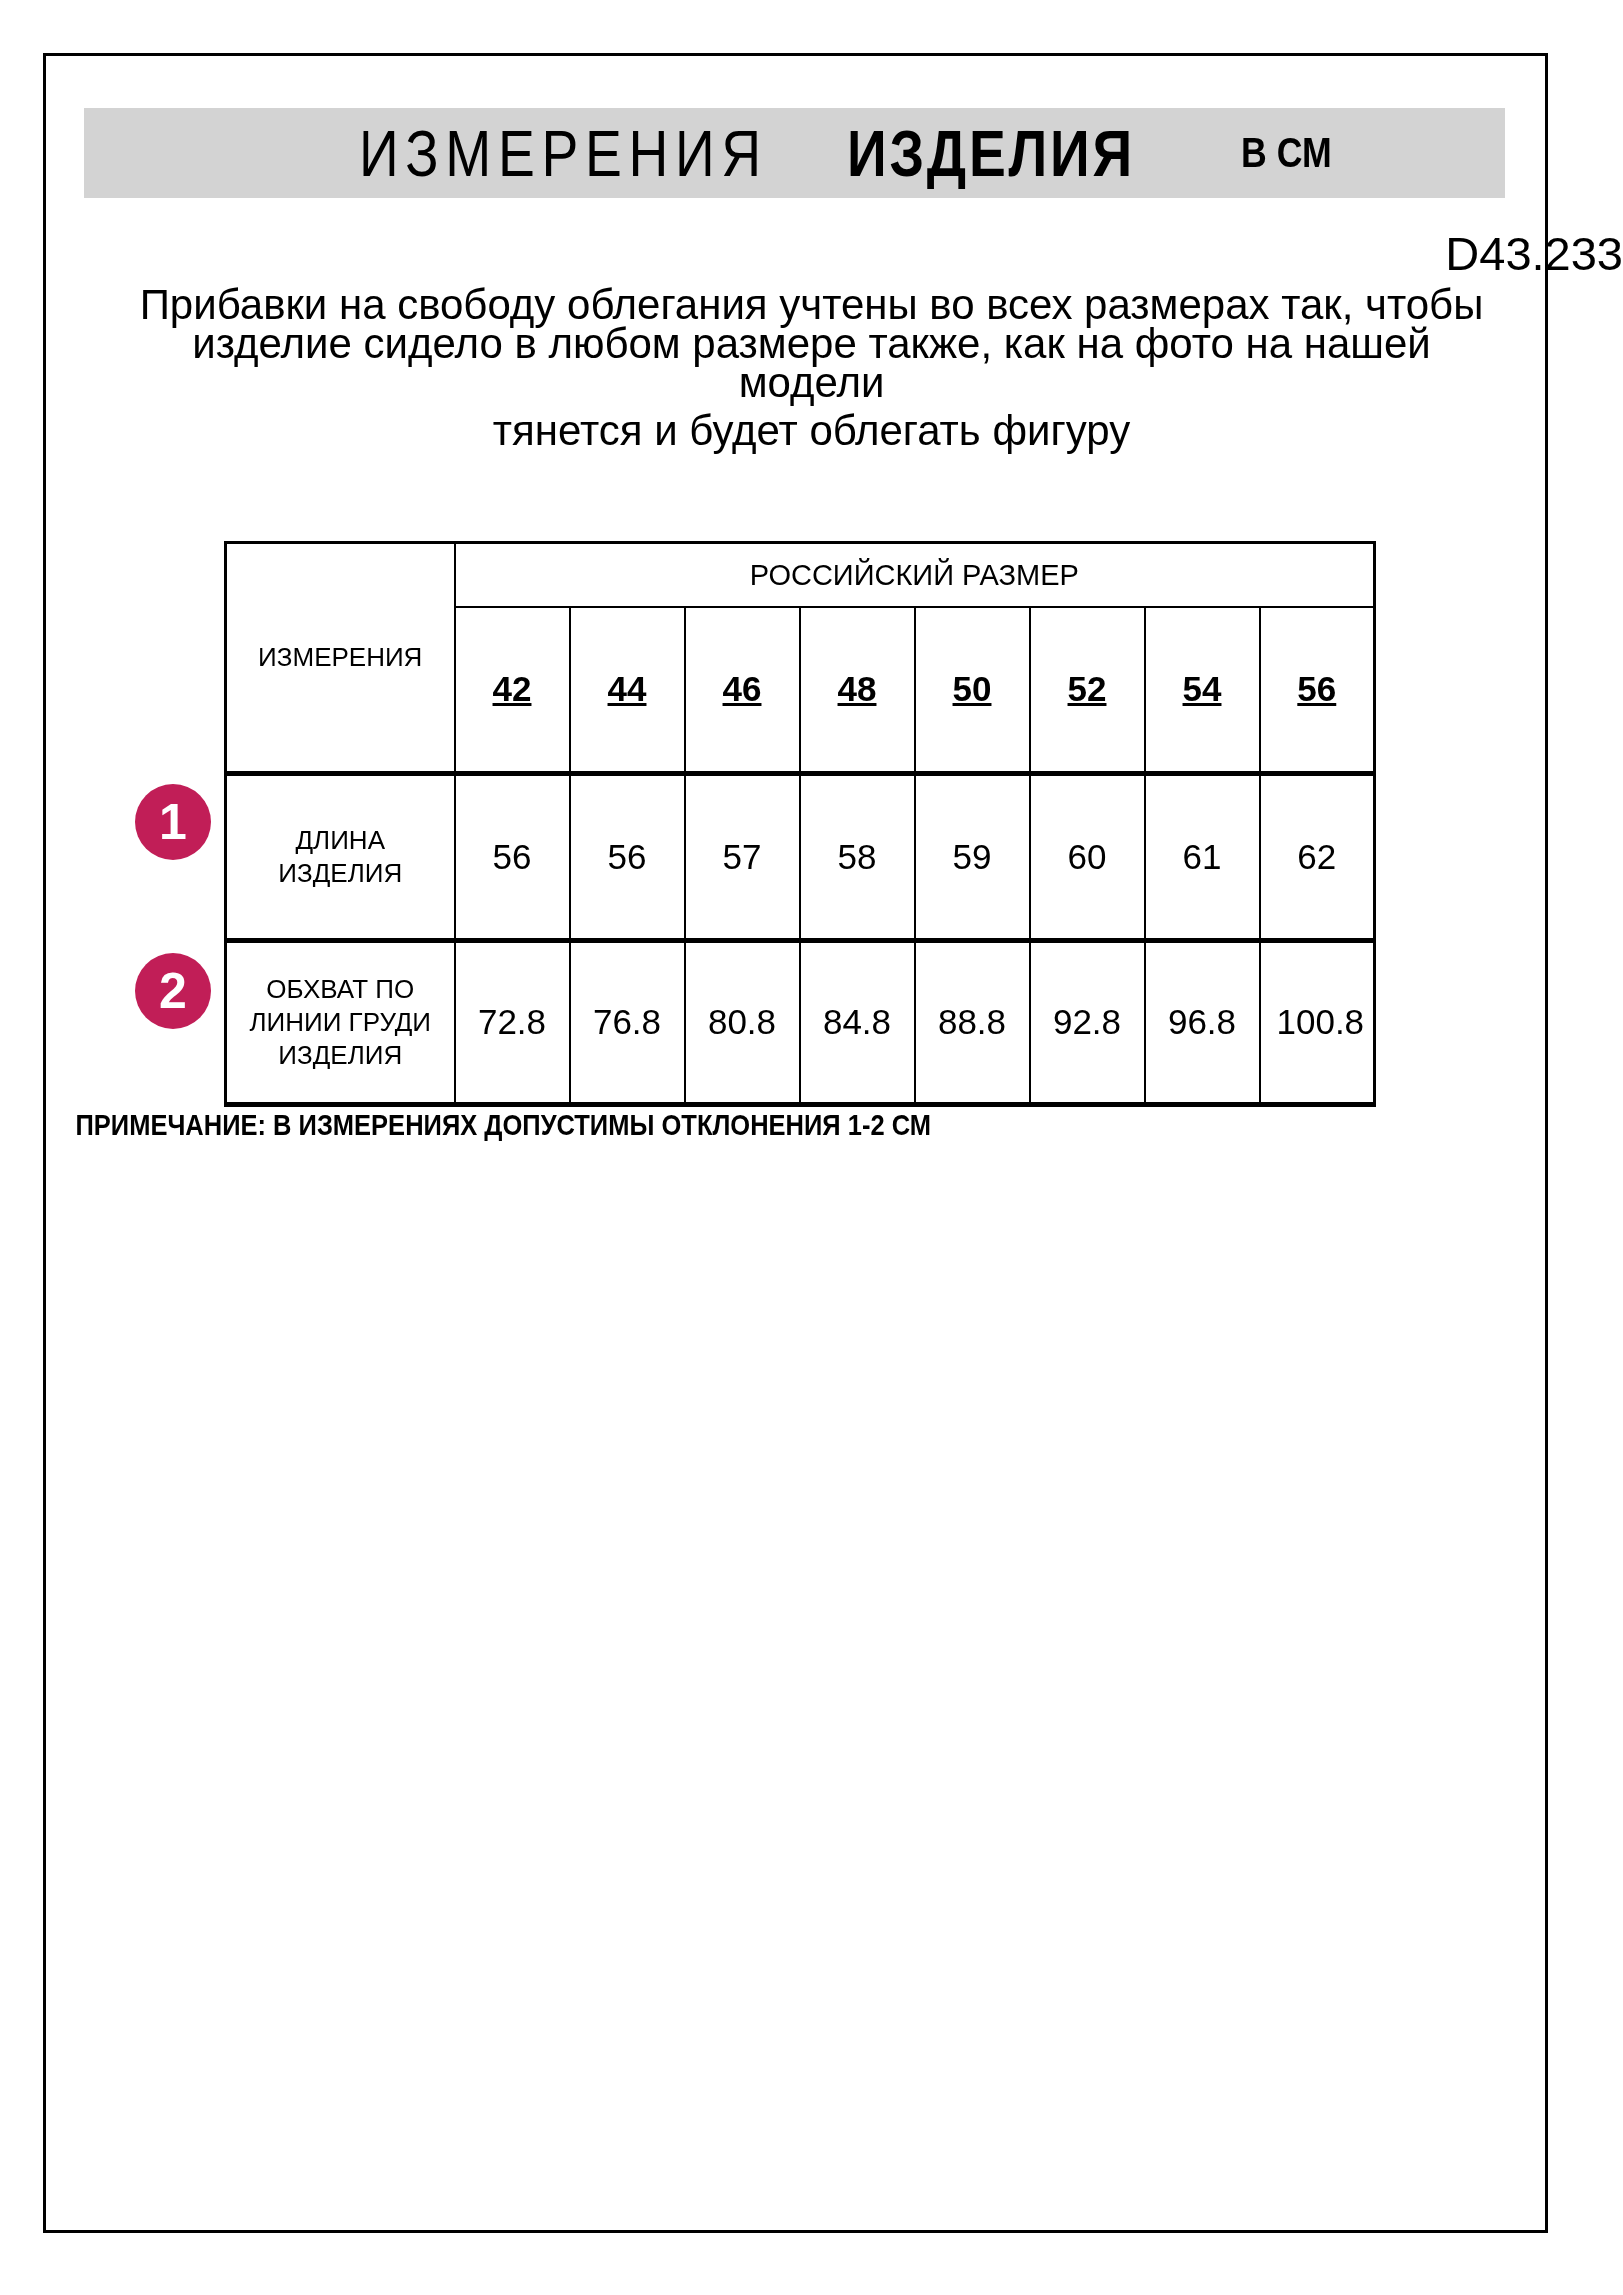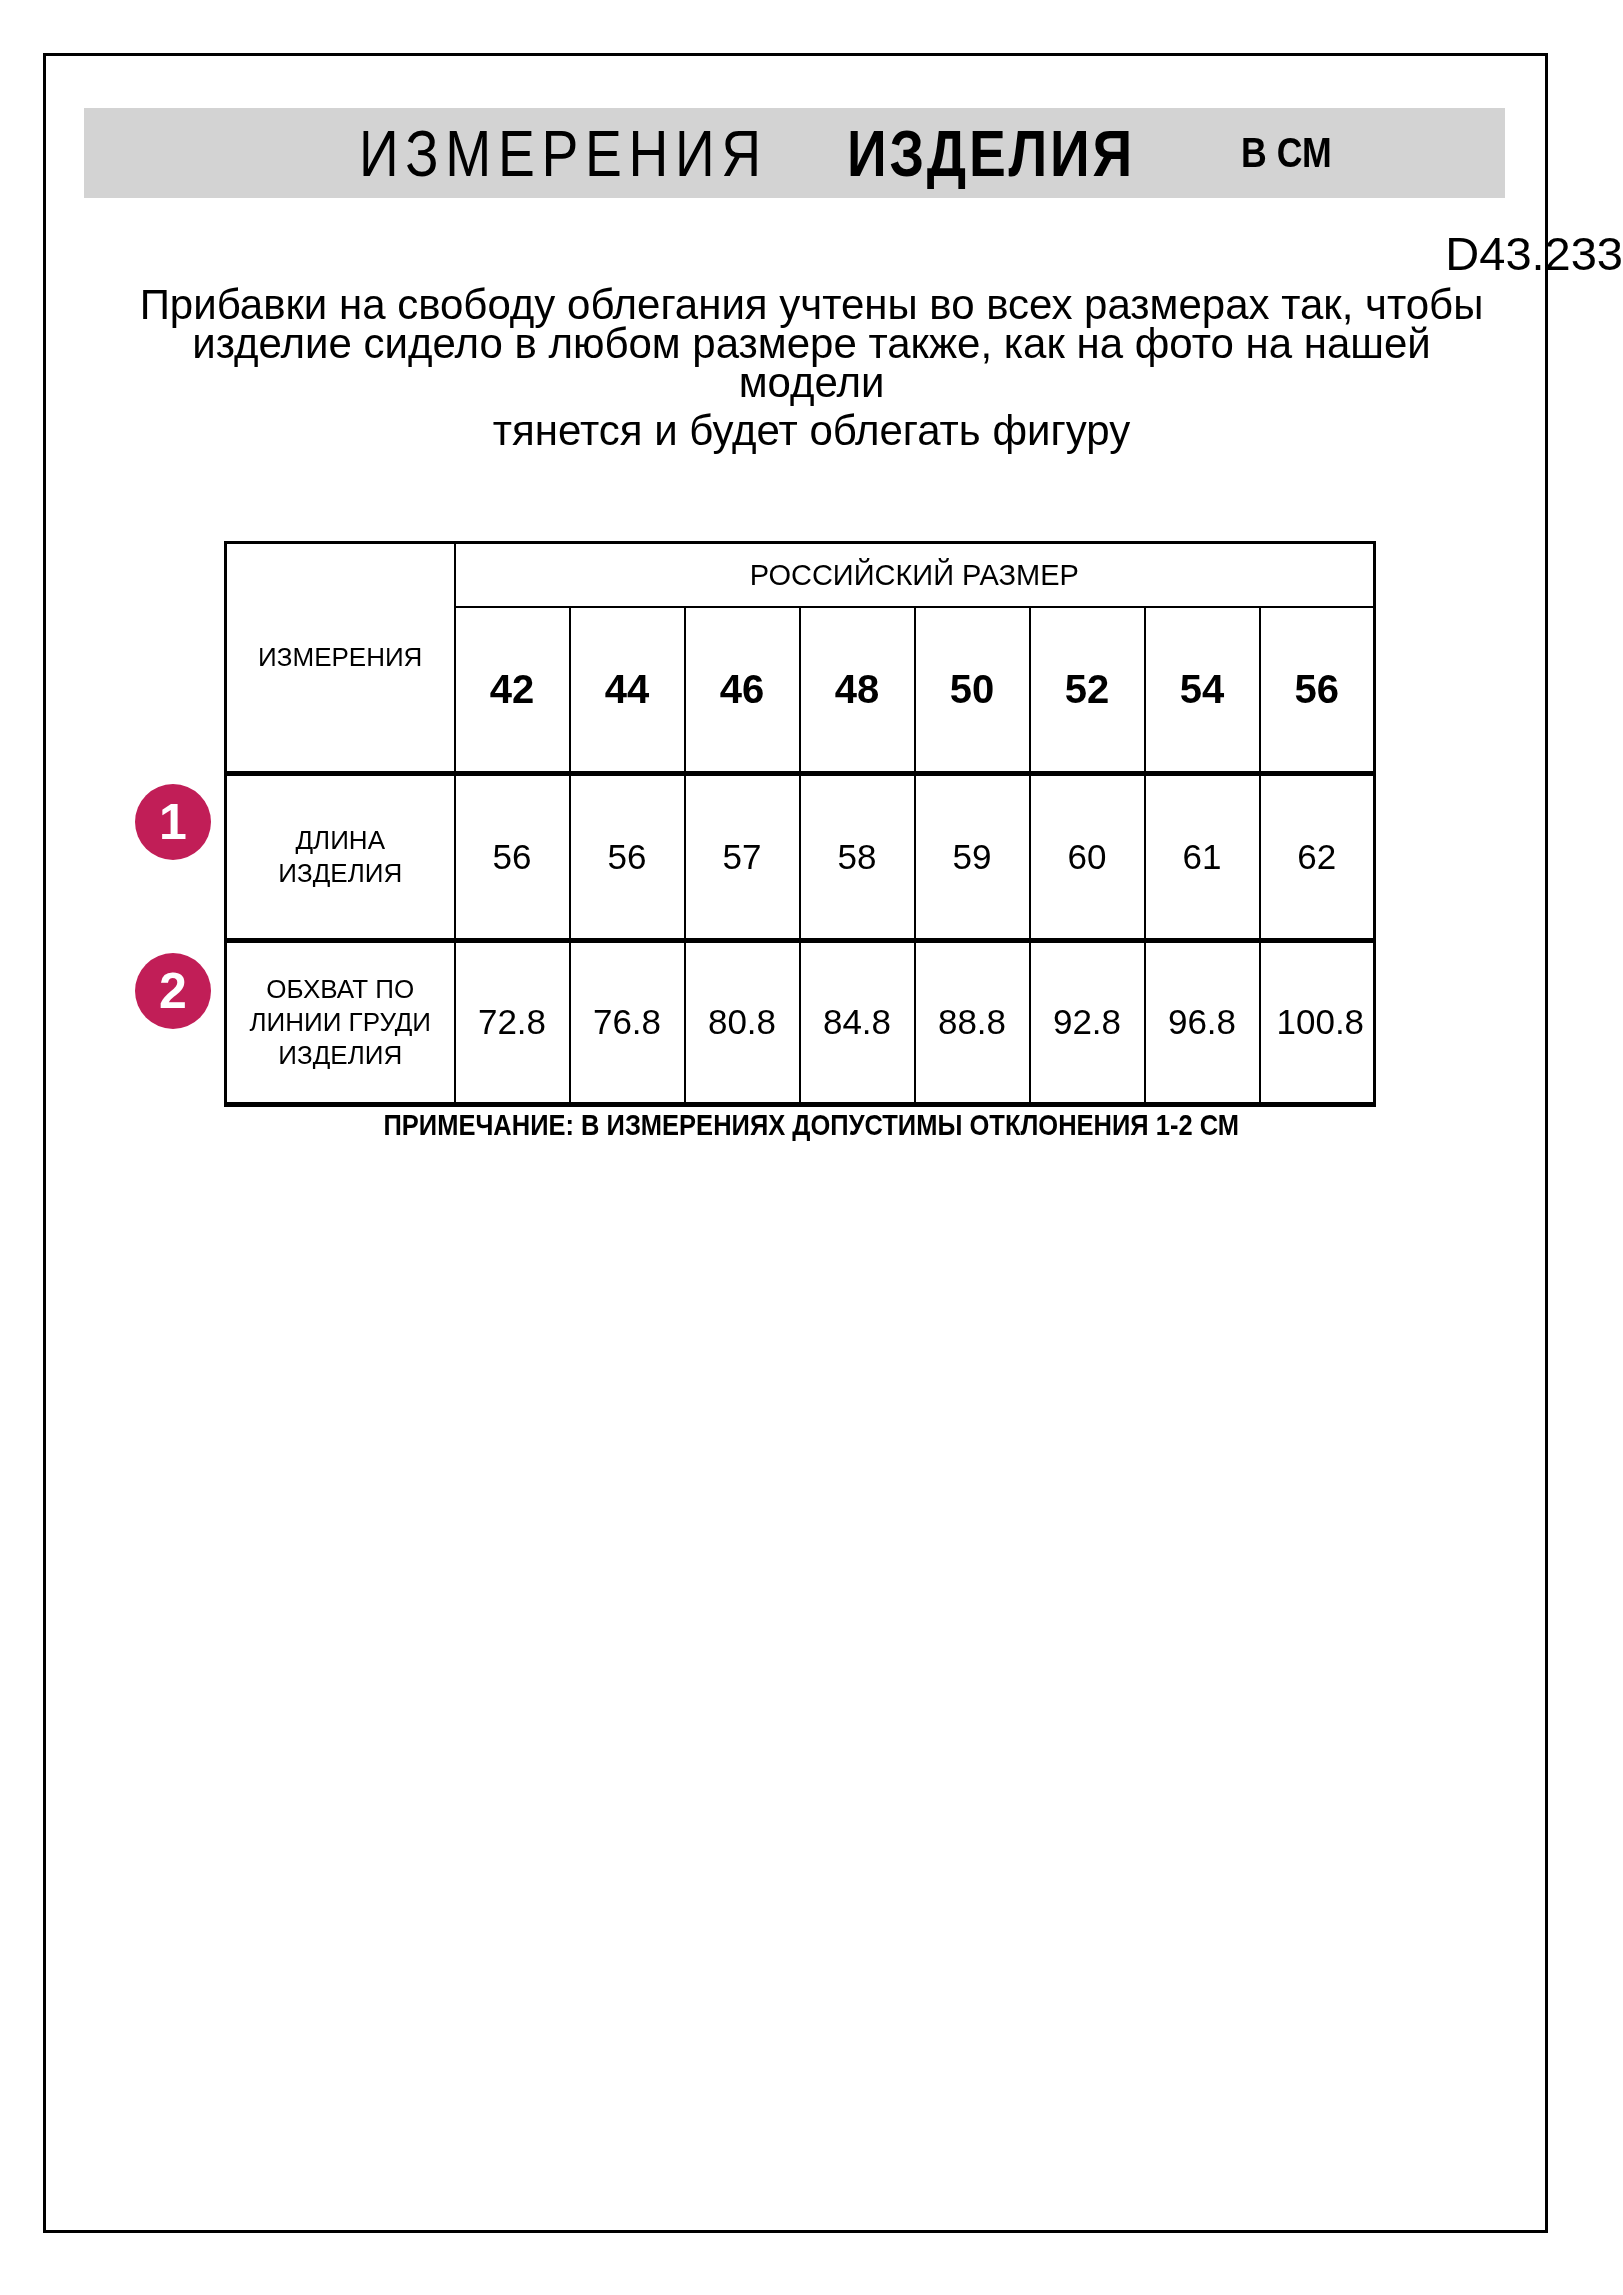--- a/index.html
+++ b/index.html
@@ -111,22 +111,23 @@
   .ru-header {
     font-size: 29px;
     line-height: 30px;
     font-weight: 400;
   }
   .corner-cell {
     font-size: 26px;
     font-weight: 400;
   }
   .size-cell {
-    font-size: 40px;
-    font-weight: 700;
+    font-size: 35px;
+    font-weight: 700;
+    text-decoration: underline;
   }
   .row-label-cell {
     font-size: 26px;
     line-height: 33px;
     font-weight: 400;
   }
   .value-cell {
     font-size: 35px;
     font-weight: 400;
   }
@@ -149,21 +150,20 @@
     font-size: 50px;
     font-weight: 700;
     line-height: 1;
   }
 
   .note {
     position: absolute;
     left: 0;
     top: 1106px;
     width: 1623px;
-    text-align: center;
     white-space: nowrap;
   }
   .note .cond {
     font-size: 30px;
     line-height: 37px;
     font-weight: 700;
     transform-origin: center center;
   }
 </style>
 </head>

